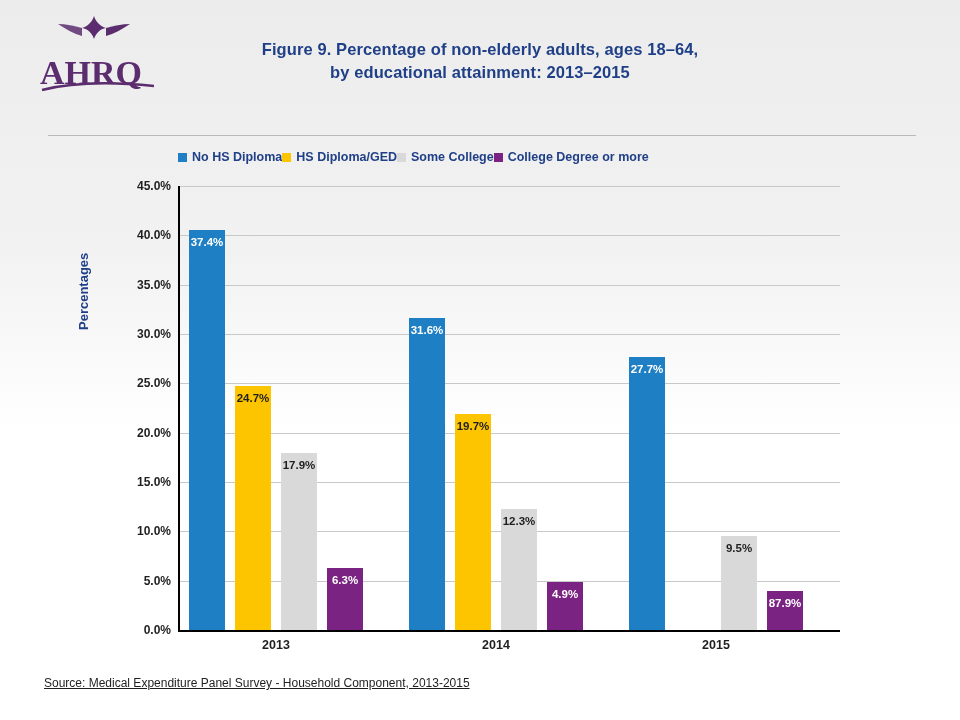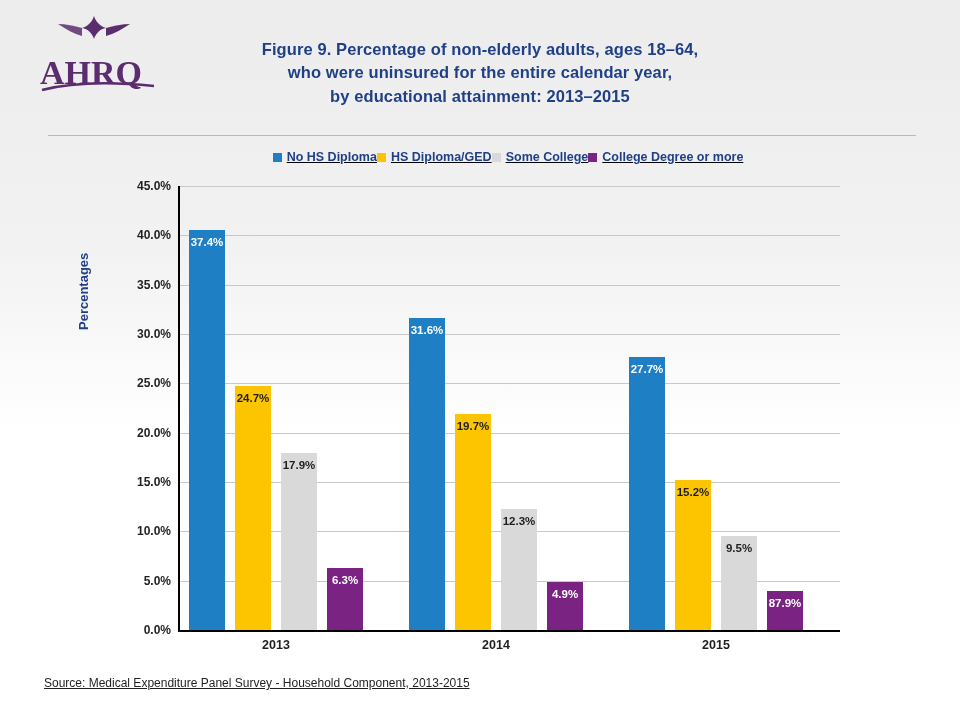--- a/index.html
+++ b/index.html
@@ -54,23 +54,22 @@
     background: #b9b9b9;
   }
 
   
   #legend {
     position: absolute;
     left: 178px;
     top: 150px;
     width: 660px;
     display: flex;
-    justify-content: center;
+    justify-content: flex-start;
     align-items: center;
-    text-decoration: underline;
   }
   .legend-item {
     display: flex;
     align-items: center;
     font-size: 12.5px;
     font-weight: bold;
     color: #1f3f87;
     white-space: nowrap;
   }
   .legend-swatch {
@@ -176,21 +175,20 @@
       </g>
       <g fill="#5b2d6e" font-family="Liberation Serif, serif" font-weight="bold" font-size="34">
         <text x="6" y="72">AHRQ</text>
       </g>
       <path d="M8 78 C40 70 80 70 120 74" stroke="#5b2d6e" stroke-width="2.5" fill="none"></path>
     </svg>
   </div>
 
   <div id="title">
     <div>Figure 9. Percentage of non-elderly adults, ages 18–64,</div>
-    <div>who were uninsured for the entire calendar year,</div>
     <div>by educational attainment: 2013–2015</div>
   </div>
 
   <div id="title-rule"></div>
 
   <div id="legend">
       <div class="legend-item">
         <span class="legend-swatch" style="background: rgb(31, 127, 196);"></span>
         <span>No HS Diploma</span>
       </div>
@@ -257,23 +255,20 @@
         </div>
         <div class="bar" style="left: 138px; height: 48.3467px; background: rgb(123, 35, 130);">
           <div class="bar-value val-light">4.9%</div>
         </div>
       </div>
       <div class="xtick-label" style="left: 256px;">2014</div>
       <div class="group" style="left: 449px; width: 174px;">
         <div class="bar" style="left: 0px; height: 273.307px; background: rgb(31, 127, 196);">
           <div class="bar-value val-light">27.7%</div>
         </div>
-        <div class="bar" style="left: 46px; height: 149.973px; background: rgb(253, 196, 0);">
-          <div class="bar-value val-dark">15.2%</div>
-        </div>
         <div class="bar" style="left: 92px; height: 93.7333px; background: rgb(217, 217, 217);">
           <div class="bar-value val-dark">9.5%</div>
         </div>
         <div class="bar" style="left: 138px; height: 39.4667px; background: rgb(123, 35, 130);">
           <div class="bar-value val-light">87.9%</div>
         </div>
       </div>
       <div class="xtick-label" style="left: 476px;">2015</div>
     </div>
 

